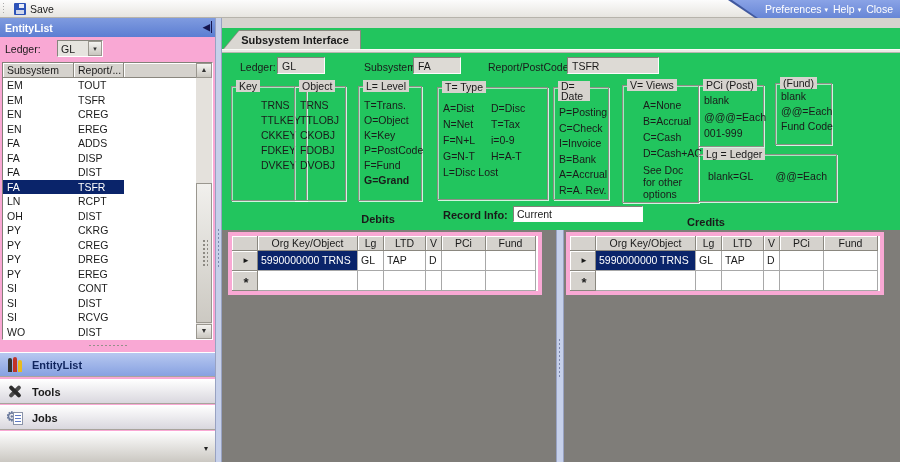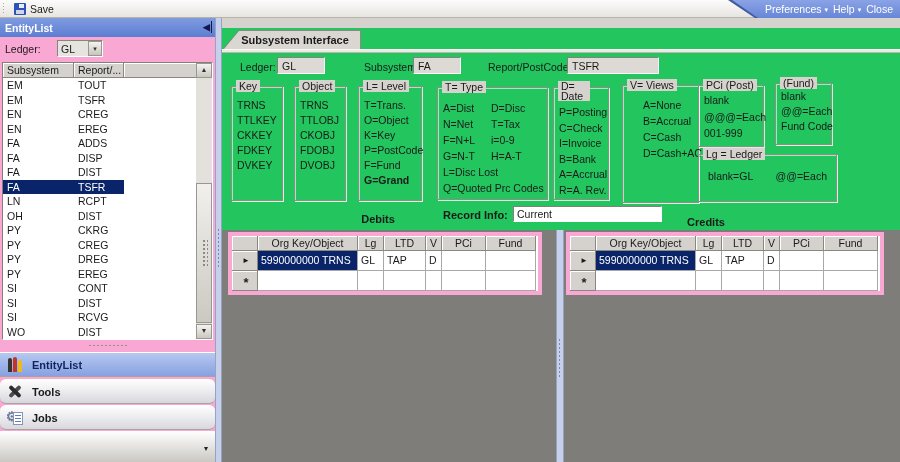--- a/index.html
+++ b/index.html
@@ -58,21 +58,21 @@
             background:linear-gradient(#f1f0ed,#ccc9c2);border:1px solid #9a978f;box-sizing:border-box;}
   .sb-thumb .dots{position:absolute;left:5px;top:55px;width:6px;height:28px;
             background-image:radial-gradient(#8d8a83 1px,transparent 1px);background-size:4px 4px;}
   .resize-dots{position:absolute;left:0;top:322px;width:215px;height:11px;
             display:flex;align-items:center;justify-content:center;}
   .resize-dots .dots{width:40px;height:3px;background-image:radial-gradient(#94918a 1px,transparent 1px);background-size:4px 3px;}
   .acc{position:absolute;left:0;width:215px;height:25px;display:flex;align-items:center;gap:8px;
        padding-left:6px;box-sizing:border-box;font-weight:bold;font-size:11px;
        border-top:1px solid #fff;border-bottom:1px solid #a8a49c;cursor:default;}
   .acc-sel{background:linear-gradient(#b7c8f0,#87a1e1);color:#10255e;}
-  .acc-plain{background:linear-gradient(#fefefe,#d9d7de);color:#1b1b1b;border-radius:6px;}
+  .acc-plain{background:linear-gradient(#fefefe,#d9d7de);color:#1b1b1b;}
   .acc1{top:334px;}.acc2{top:361px;}.acc3{top:387px;}
   .acc-bottom{position:absolute;left:0;top:413px;width:215px;height:31px;
        background:linear-gradient(#fdfdfd,#c9c6c0);border-top:1px solid #fff;}
   .ovf{position:absolute;right:7px;top:12px;font-size:8px;color:#222;cursor:default;}
   .ico{position:relative;width:18px;height:17px;flex:0 0 auto;}
   .cyl{position:absolute;bottom:1px;width:4px;border-radius:2px 2px 0 0;}
   .cyl1{left:2px;height:14px;background:#35342f;}
   .cyl2{left:7px;height:15px;background:#c23328;}
   .cyl3{left:12px;height:12px;background:#e9bb1e;}
   .bar{position:absolute;left:7px;top:1px;width:4px;height:15px;border-radius:2px;}
@@ -104,21 +104,21 @@
        border-bottom:1px solid #fdfdfd;border-right:1px solid #fdfdfd;
        padding:2px 0 0 4px;box-sizing:border-box;}
   .lab1{left:18px;}.f1{left:55px;width:48px;}
   .lab2{left:142px;}.f2{left:191px;width:48px;}
   .lab3{left:266px;}.f3{left:345px;width:92px;}
 
   .group{position:absolute;border:1px solid #8f8d86;box-shadow:1px 1px 0 rgba(255,255,255,.8),inset 1px 1px 0 rgba(255,255,255,.6);}
   .g-title{position:absolute;top:-7px;left:4px;background:#d6d3ce;padding:0 3px;white-space:nowrap;}
   .g-items{padding:11px 0 0 5px;}
   .g-item{line-height:15px;white-space:nowrap;}
-  .grp-key{left:9px;top:58px;width:50px;height:113px;}
+  .grp-key{left:9px;top:58px;width:50px;height:113px;padding-left:24px;}
   .grp-object{left:72px;top:58px;width:50px;height:113px;}
   .grp-level{left:136px;top:58px;width:62px;height:113px;}
   .grp-level .g-item:last-child{font-weight:bold;}
   .grp-type{left:215px;top:59px;width:109px;height:111px;}
   .type-grid{padding:12px 0 0 5px;}
   .t-row{display:flex;line-height:16px;}
   .t-c1{width:48px;}.t-c2{flex:1;white-space:nowrap;}
   .t-full{line-height:16px;white-space:nowrap;}
   .grp-date{left:331px;top:59px;width:54px;height:111px;}
   .grp-date .g-title{width:26px;white-space:normal;line-height:10px;}
@@ -132,21 +132,21 @@
   .grp-pci .g-items{padding-top:6px;}
   .grp-fund{left:553px;top:55px;width:55px;height:60px;}
   .grp-fund .g-item{line-height:15px;}
   .grp-fund .g-items{padding-top:5px;}
   .grp-lg{left:476px;top:126px;width:137px;height:46px;}
   .lg-row{display:flex;justify-content:space-between;padding:15px 9px 0 9px;}
 
   .debits-label{position:absolute;left:126px;top:185px;width:60px;text-align:center;font-weight:bold;font-size:11px;}
   .credits-label{position:absolute;left:454px;top:188px;width:60px;text-align:center;font-weight:bold;font-size:11px;}
   .ri-label{position:absolute;left:221px;top:181px;font-weight:bold;font-size:11px;}
-  .ri-field{position:absolute;left:291px;top:178px;width:149px;height:16px;background:#fff;
+  .ri-field{position:absolute;left:291px;top:178px;width:130px;height:16px;background:#fff;
             border-top:1px solid #838179;border-left:1px solid #838179;
             border-bottom:1px solid #fdfdfd;border-right:1px solid #fdfdfd;
             padding:1px 4px 0 3px;box-sizing:border-box;}
 
   .gray-area{position:absolute;left:0;top:202px;width:678px;height:242px;background:#7f7d79;}
   .grid{position:absolute;top:2px;background:#fff;border:4px solid #f9a8d4;}
   .grid-debits{left:6px;width:306px;}
   .grid-credits{left:344px;width:310px;}
   .grow{display:flex;}
   .gcell{border-right:1px solid #a8a8a8;border-bottom:1px solid #a8a8a8;box-sizing:border-box;
@@ -387,21 +387,20 @@
           </div>
           <div class="t-row">
             <span class="t-c1">F=N+L</span>
             <span class="t-c2">i=0-9</span>
           </div>
           <div class="t-row">
             <span class="t-c1">G=N-T</span>
             <span class="t-c2">H=A-T</span>
           </div>
           <div class="t-full">L=Disc Lost</div>
-          <div class="t-full">Q=Quoted Prc Codes</div>
         </div>
     </div>
     <div class="group grp-date">
       <span class="g-title">D= Date</span>
       <div class="g-items">
           <div class="g-item">P=Posting</div>
           <div class="g-item">C=Check</div>
           <div class="g-item">I=Invoice</div>
           <div class="g-item">B=Bank</div>
           <div class="g-item">A=Accrual</div>
@@ -409,20 +408,21 @@
         </div>
     </div>
     <div class="group grp-views">
       <span class="g-title">V= Views</span>
       <div class="g-items">
           <div class="g-item">A=None</div>
           <div class="g-item">B=Accrual</div>
           <div class="g-item">C=Cash</div>
           <div class="g-item">D=Cash+AC</div>
         </div>
+      <div class="g-note" style="margin-left:5px;">See Doc for other options</div>
     </div>
     <div class="group grp-pci">
       <span class="g-title">PCi (Post)</span>
       <div class="g-items">
           <div class="g-item">blank</div>
           <div class="g-item">@@@=Each</div>
           <div class="g-item">001-999</div>
         </div>
     </div>
     <div class="group grp-fund">

